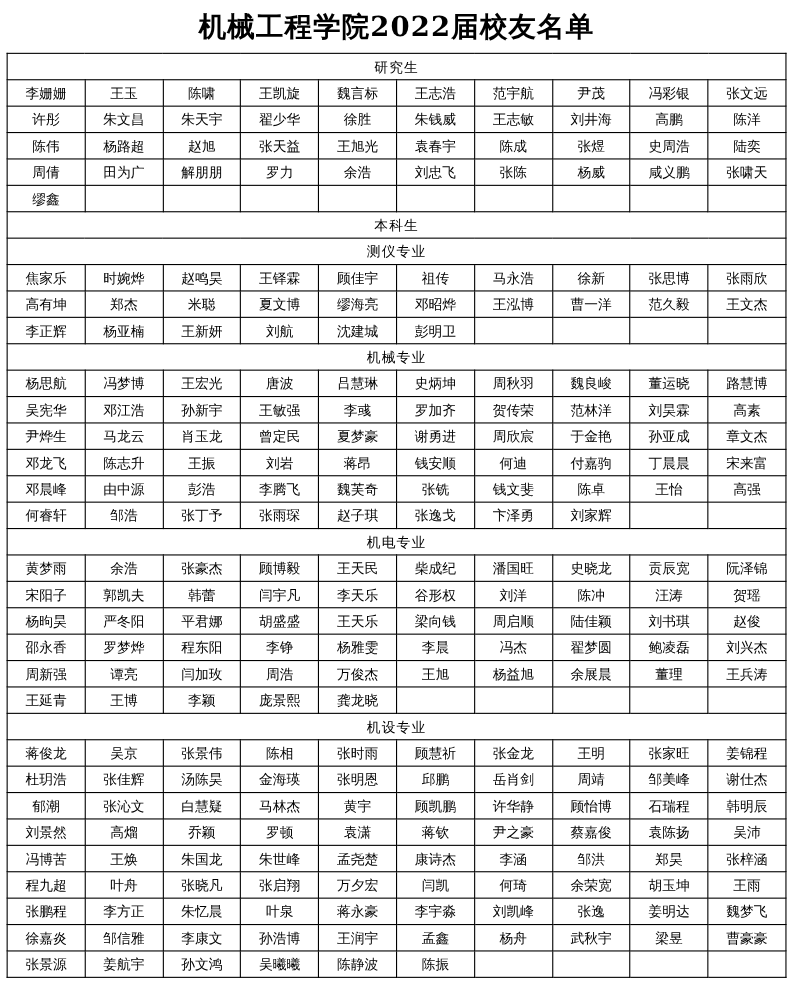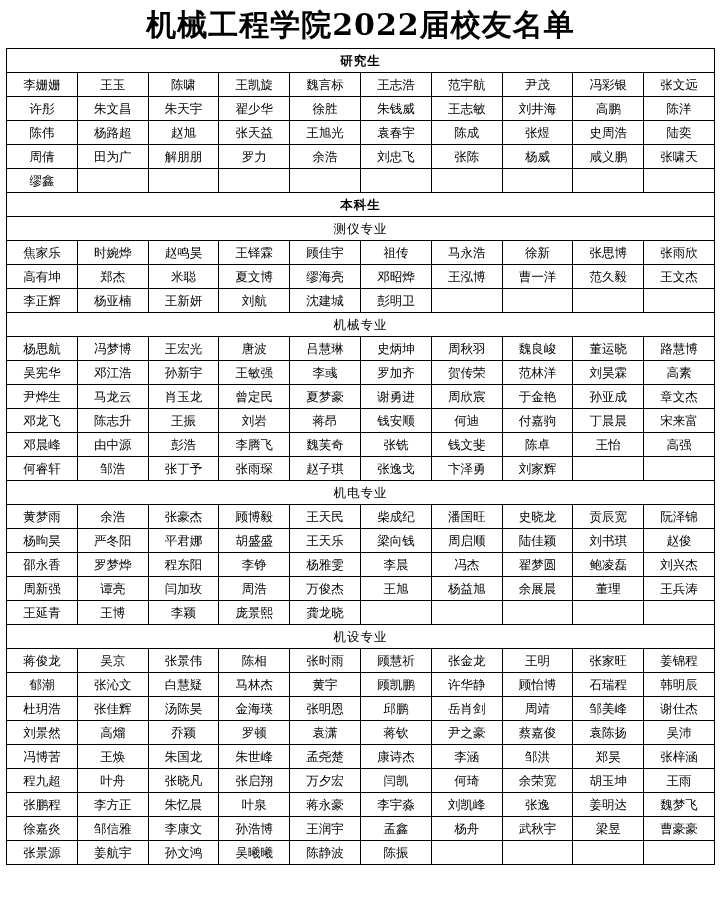--- a/index.html
+++ b/index.html
@@ -14,21 +14,21 @@
   }
   .page {
     width: 721px;
     box-sizing: border-box;
     padding: 6px 6px 8px 6px;
   }
   .doc-title {
     text-align: center;
     font-family: "DejaVu Serif", "Liberation Serif", serif;
     font-weight: bold;
-    font-size: 30px;
+    font-size: 25px;
     letter-spacing: 1px;
     line-height: 34px;
     margin: 2px 0 6px 0;
   }
   table.grid {
     border-collapse: collapse;
     table-layout: fixed;
     width: 709px;
     margin: 0;
   }
@@ -39,21 +39,21 @@
     vertical-align: middle;
     font-family: "DejaVu Serif", "Liberation Serif", serif;
     font-size: 12.5px;
     line-height: 15px;
     padding: 1px 0;
     overflow: hidden;
     white-space: nowrap;
   }
   td.section {
     font-family: "DejaVu Sans", "Liberation Sans", sans-serif;
-    font-weight: bold;
+    font-weight: normal;
     font-size: 17px;
     height: 26px;
     letter-spacing: 1px;
   }
   td.subsection {
     font-family: "DejaVu Sans", "Liberation Sans", sans-serif;
     font-weight: normal;
     font-size: 14.5px;
     height: 23px;
     letter-spacing: 1px;
@@ -261,20 +261,32 @@
           <td>张豪杰</td>
           <td>顾博毅</td>
           <td>王天民</td>
           <td>柴成纪</td>
           <td>潘国旺</td>
           <td>史晓龙</td>
           <td>贡辰宽</td>
           <td>阮泽锦</td>
         </tr>
         <tr>
+          <td>宋阳子</td>
+          <td>郭凯夫</td>
+          <td>韩蕾</td>
+          <td>闫宇凡</td>
+          <td>李天乐</td>
+          <td>谷形权</td>
+          <td>刘洋</td>
+          <td>陈冲</td>
+          <td>汪涛</td>
+          <td>贺瑶</td>
+        </tr>
+        <tr>
           <td>杨昫昊</td>
           <td>严冬阳</td>
           <td>平君娜</td>
           <td>胡盛盛</td>
           <td>王天乐</td>
           <td>梁向钱</td>
           <td>周启顺</td>
           <td>陆佳颖</td>
           <td>刘书琪</td>
           <td>赵俊</td>
@@ -324,44 +336,44 @@
           <td>张景伟</td>
           <td>陈相</td>
           <td>张时雨</td>
           <td>顾慧祈</td>
           <td>张金龙</td>
           <td>王明</td>
           <td>张家旺</td>
           <td>姜锦程</td>
         </tr>
         <tr>
+          <td>杜玥浩</td>
+          <td>张佳辉</td>
+          <td>汤陈昊</td>
+          <td>金海瑛</td>
+          <td>张明恩</td>
+          <td>邱鹏</td>
+          <td>岳肖剑</td>
+          <td>周靖</td>
+          <td>邹美峰</td>
+          <td>谢仕杰</td>
+        </tr>
+        <tr>
           <td>郁潮</td>
           <td>张沁文</td>
           <td>白慧疑</td>
           <td>马林杰</td>
           <td>黄宇</td>
           <td>顾凯鹏</td>
           <td>许华静</td>
           <td>顾怡博</td>
           <td>石瑞程</td>
           <td>韩明辰</td>
         </tr>
         <tr>
-          <td>杜玥浩</td>
-          <td>张佳辉</td>
-          <td>汤陈昊</td>
-          <td>金海瑛</td>
-          <td>张明恩</td>
-          <td>邱鹏</td>
-          <td>岳肖剑</td>
-          <td>周靖</td>
-          <td>邹美峰</td>
-          <td>谢仕杰</td>
-        </tr>
-        <tr>
           <td>刘景然</td>
           <td>高熘</td>
           <td>乔颖</td>
           <td>罗顿</td>
           <td>袁潇</td>
           <td>蒋钦</td>
           <td>尹之豪</td>
           <td>蔡嘉俊</td>
           <td>袁陈扬</td>
           <td>吴沛</td>

